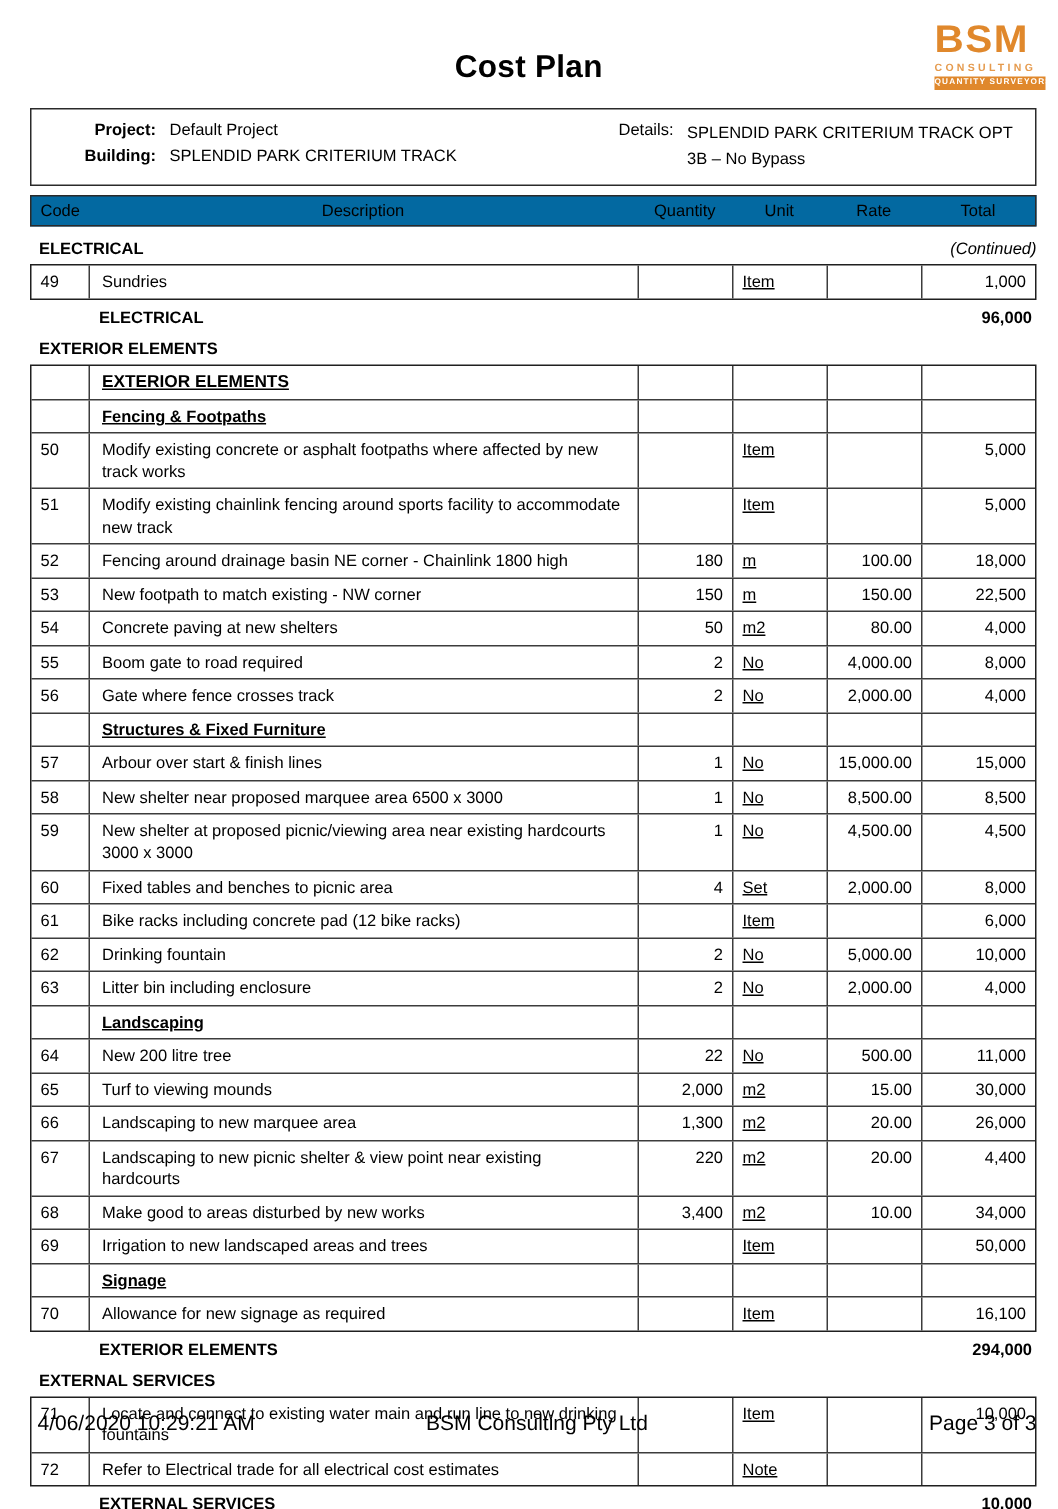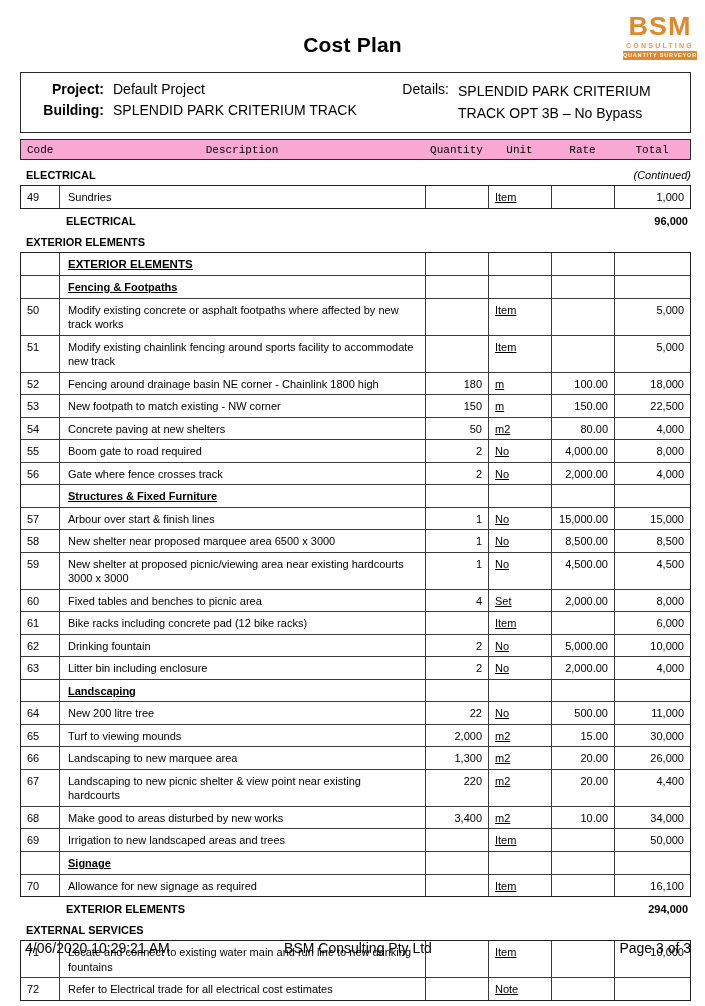--- a/index.html
+++ b/index.html
@@ -18,21 +18,21 @@
     font-size: 21px;
     font-weight: bold;
     letter-spacing: 0.2px;
   }
   
   .logo {
     position: absolute;
     top: 13px;
     right: 8px;
     width: 74px;
-    text-align: center;
+    text-align: left;
     line-height: 1;
   }
   .logo-main {
     font-size: 27px;
     font-weight: bold;
     color: #e0882c;
     letter-spacing: 1px;
     transform: scaleY(0.95);
   }
   .logo-sub {
@@ -53,41 +53,40 @@
     padding: 2px 0 1px;
     white-space: nowrap;
   }
   
   .info-box {
     margin: 15px 14px 0 20px;
     width: 671px;
     border: 1px solid #2a2a2a;
     display: flex;
     padding: 7px 0 8px;
-    font-size: 14px;
+    font-size: 11px;
   }
   .info-left { width: 380px; }
   .info-row { display: flex; margin: 1px 0 5px; }
   .info-label { width: 83px; text-align: right; font-weight: bold; flex: 0 0 83px; }
   .info-value { margin-left: 9px; }
   .info-right { display: flex; flex: 1; }
   .details-label { width: 66px; text-align: right; font-weight: normal; flex: 0 0 66px; margin-top: 1px; }
   .details-value { margin-left: 9px; width: 232px; line-height: 1.55; margin-top: 1px; }
   
   .col-header {
     margin: 6px 14px 0 20px;
     width: 671px;
     border: 1.5px solid #2a2a2a;
-    background: #f9a8d4;
+    background: #0369a1;
     display: grid;
     grid-template-columns: 38px 366px 63px 63px 63px 1fr;
     font-size: 11px;
     height: 21px;
     align-items: center;
-    font-family: Liberation Mono, monospace;
   }
   .col-header .ch { padding: 0 4px; }
   .ch-code { padding-left: 6px !important; }
   .ch-desc { text-align: center; }
   .ch-qty, .ch-unit, .ch-rate, .ch-total { text-align: center; }
   
   .section-label-row {
     margin: 9px 14px 4px 20px;
     width: 671px;
     display: flex;

